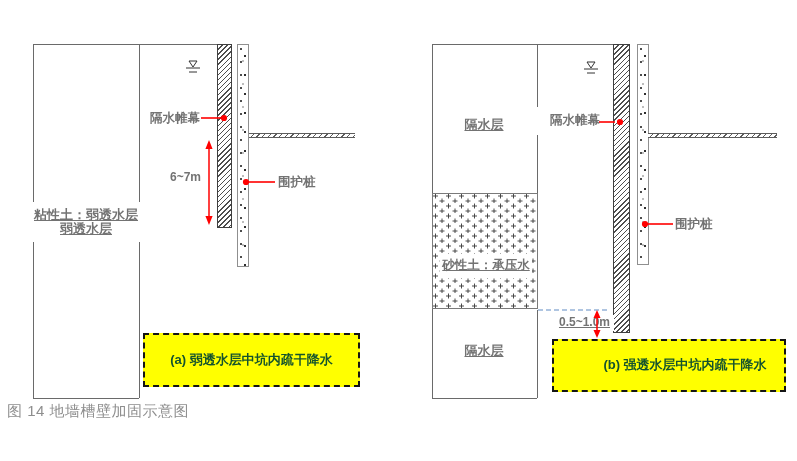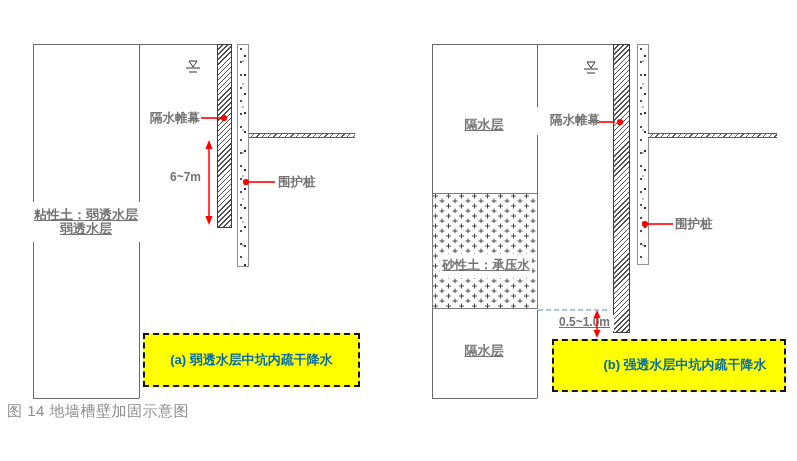--- a/index.html
+++ b/index.html
@@ -35,21 +35,21 @@
     position:absolute;z-index:2;color:#737373;font-weight:700;font-size:12.5px;line-height:1.1;
     display:flex;align-items:center;white-space:nowrap;
   }
   .lbl.right{justify-content:flex-end;}
   .lbl.center{justify-content:center;text-align:center;text-decoration:underline;}
   .whitebg{background:#ffffff;}
   .twoline{flex-direction:column;justify-content:center;font-size:13px;text-decoration:underline;}
   .notebox{
     position:absolute;z-index:4;background:#ffff00;border:2px dashed #141414;box-sizing:border-box;
     display:flex;flex-direction:column;align-items:center;justify-content:center;gap:2px;
-    color:#0369a1;font-weight:700;font-size:13px;line-height:1.25;white-space:nowrap;
+    color:#14532d;font-weight:700;font-size:13px;line-height:1.25;white-space:nowrap;
   }
   .svglayer{position:absolute;left:0;top:0;z-index:3;pointer-events:none;}
   .caption{
     position:absolute;left:7px;top:402px;z-index:2;color:#8e8e8e;font-size:15px;
     font-weight:400;letter-spacing:0.5px;white-space:nowrap;
   }
 </style>
 </head>
 <body>
 

